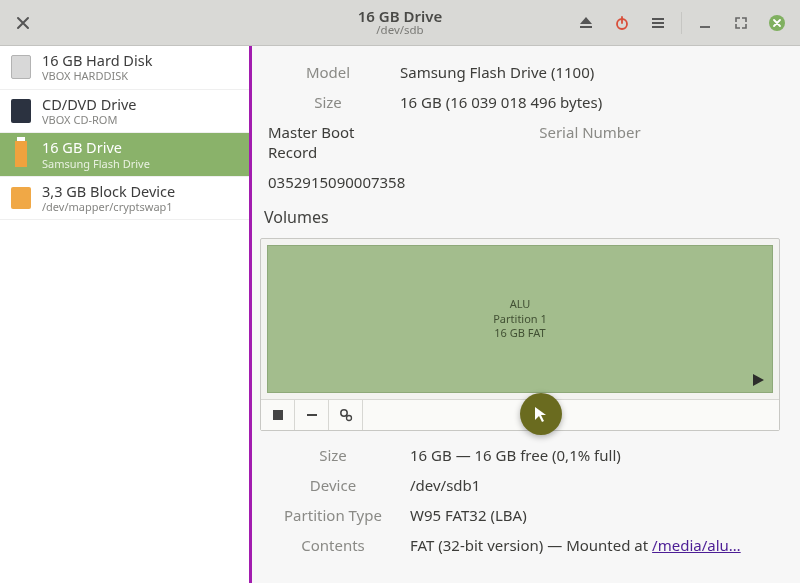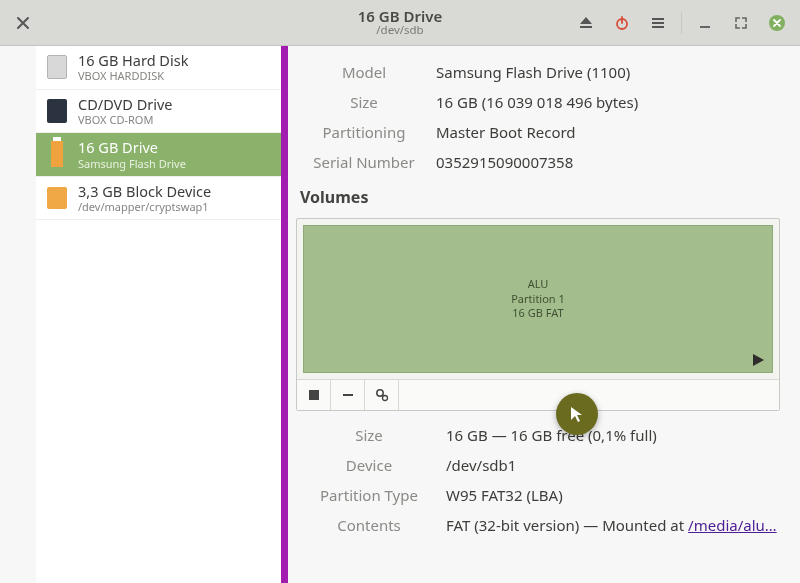--- a/index.html
+++ b/index.html
@@ -44,23 +44,22 @@
     cursor: pointer;
   }
   .icon-power { color: #d94f3a; }
   .sep { width:1px; height:22px; background:#c6c6c3; }
 
   
   .content { display:flex; height: calc(583px - 46px); }
   .sidebar {
     width: 252px;
     background:#fff;
-    border-right:7px solid #a21caf;
+    border-right:3px solid #a21caf;
     overflow:auto;
-    margin-left:36px;
   }
   .main {
     flex:1;
     padding: 10px 20px 10px 8px;
     overflow:auto;
   }
 
   
   .dev-item {
     display:flex; align-items:center;
@@ -100,21 +99,21 @@
     display:grid;
     grid-template-columns: 120px 1fr;
     column-gap: 12px;
     row-gap: 10px;
     margin: 6px 0 14px 8px;
     font-size:15px;
   }
   .info-label { text-align:center; color:#8a8a86; }
   .info-val { color:#3d3d3a; }
 
-  .section-heading { font-size:16px; font-weight:700; color:#434340; margin: 8px 0 10px 4px; }
+  .section-heading { font-size:16px; font-weight:400; color:#434340; margin: 8px 0 10px 4px; }
 
   
   .volume-box {
     border:1px solid #c8c8c4;
     border-radius:2px;
     background:#f3f3f0;
     margin-bottom:4px;
   }
   .volume-vis {
     height:148px;
@@ -264,21 +263,20 @@
   </div>
 
   <div class="main" style="position:relative;">
     <div class="info-grid">
       <div class="info-label">Model</div>
       <div class="info-val">Samsung Flash Drive (1100)</div>
 
       <div class="info-label">Size</div>
       <div class="info-val">16 GB (16 039 018 496 bytes)</div>
 
-      <div class="info-label">Partitioning</div>
       <div class="info-val">Master Boot Record</div>
 
       <div class="info-label">Serial Number</div>
       <div class="info-val">0352915090007358</div>
     </div>
 
     <div class="section-heading">Volumes</div>
 
     <div class="volume-box">
       <div class="volume-vis">

